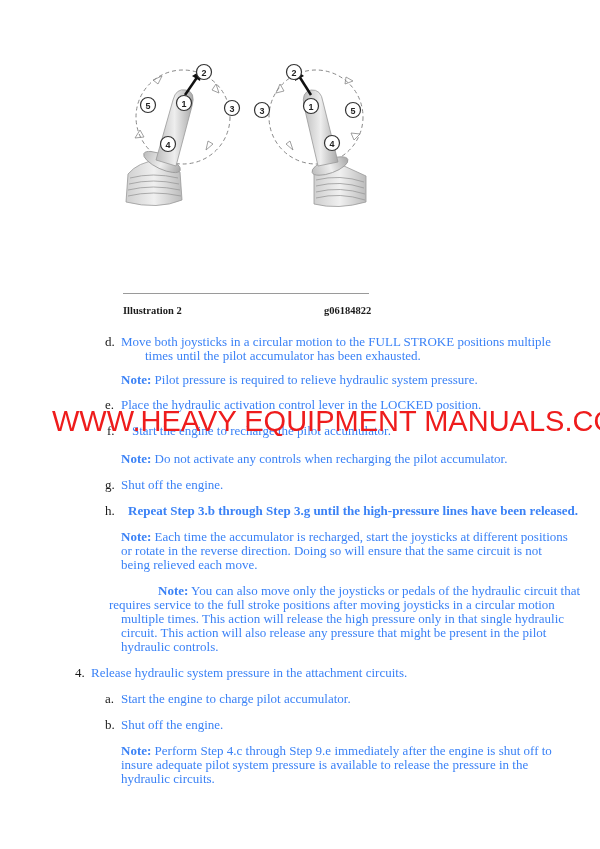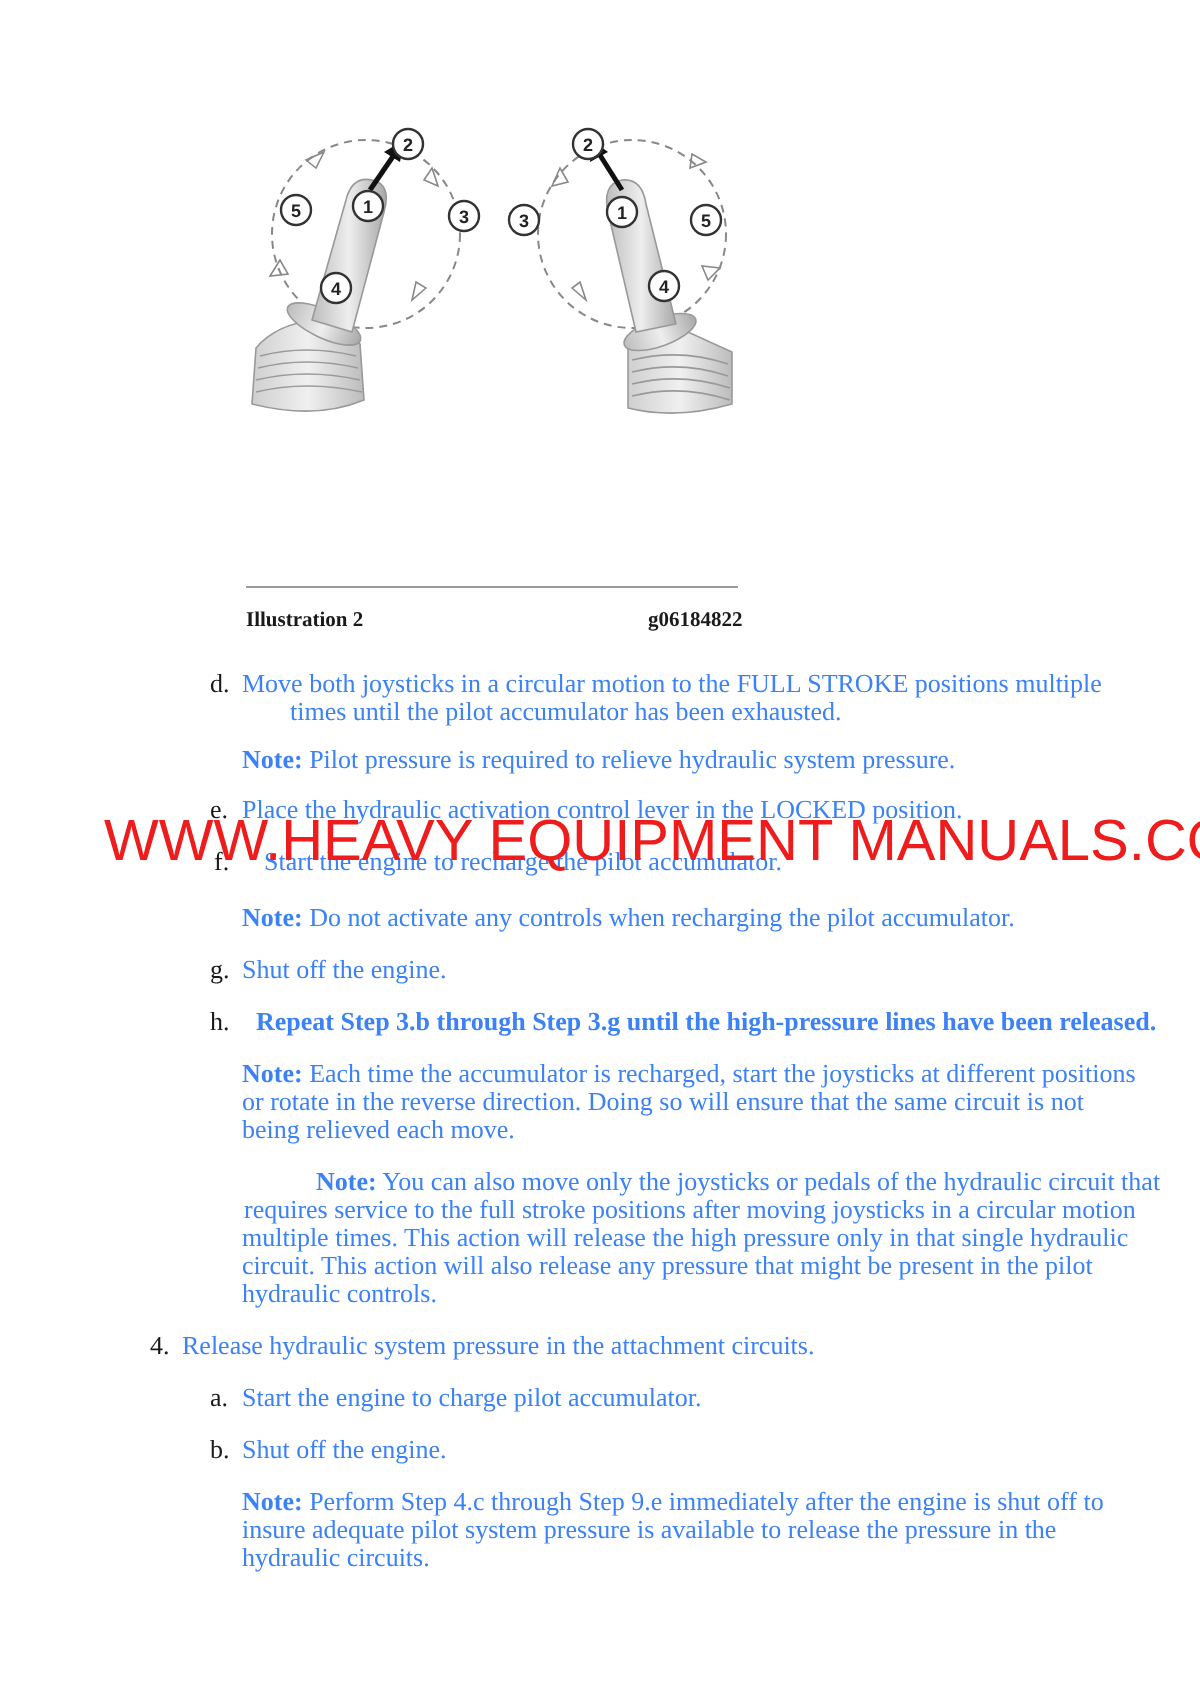--- a/index.html
+++ b/index.html
@@ -187,21 +187,21 @@
 
 <div class="line" style="left:121px; top:529px;">
   <b class="note">Note:</b><span> Each time the accumulator is recharged, start the joysticks at different positions</span>
 </div>
 <div class="line" style="left:121px; top:543px;">or rotate in the reverse direction. Doing so will ensure that the same circuit is not</div>
 <div class="line" style="left:121px; top:557px;">being relieved each move.</div>
 
 <div class="line" style="left:135px; top:583px;margin-left:23px;">
   <b class="note">Note:</b><span> You can also move only the joysticks or pedals of the hydraulic circuit that</span>
 </div>
-<div class="line" style="left:122px; top:597px;">requires service to the full stroke positions after moving joysticks in a circular motion</div>
+<div class="line" style="left:109px; top:597px;">requires service to the full stroke positions after moving joysticks in a circular motion</div>
 <div class="line" style="left:121px; top:611px;">multiple times. This action will release the high pressure only in that single hydraulic</div>
 <div class="line" style="left:121px; top:625px;">circuit. This action will also release any pressure that might be present in the pilot</div>
 <div class="line" style="left:121px; top:639px;">hydraulic controls.</div>
 
 <div class="marker" style="left:75px; top:665px;">4.</div>
 <div class="line" style="left:91px; top:665px;">Release hydraulic system pressure in the attachment circuits.</div>
 
 <div class="marker" style="left:105px; top:691px;">a.</div>
 <div class="line" style="left:121px; top:691px;">Start the engine to charge pilot accumulator.</div>
 

